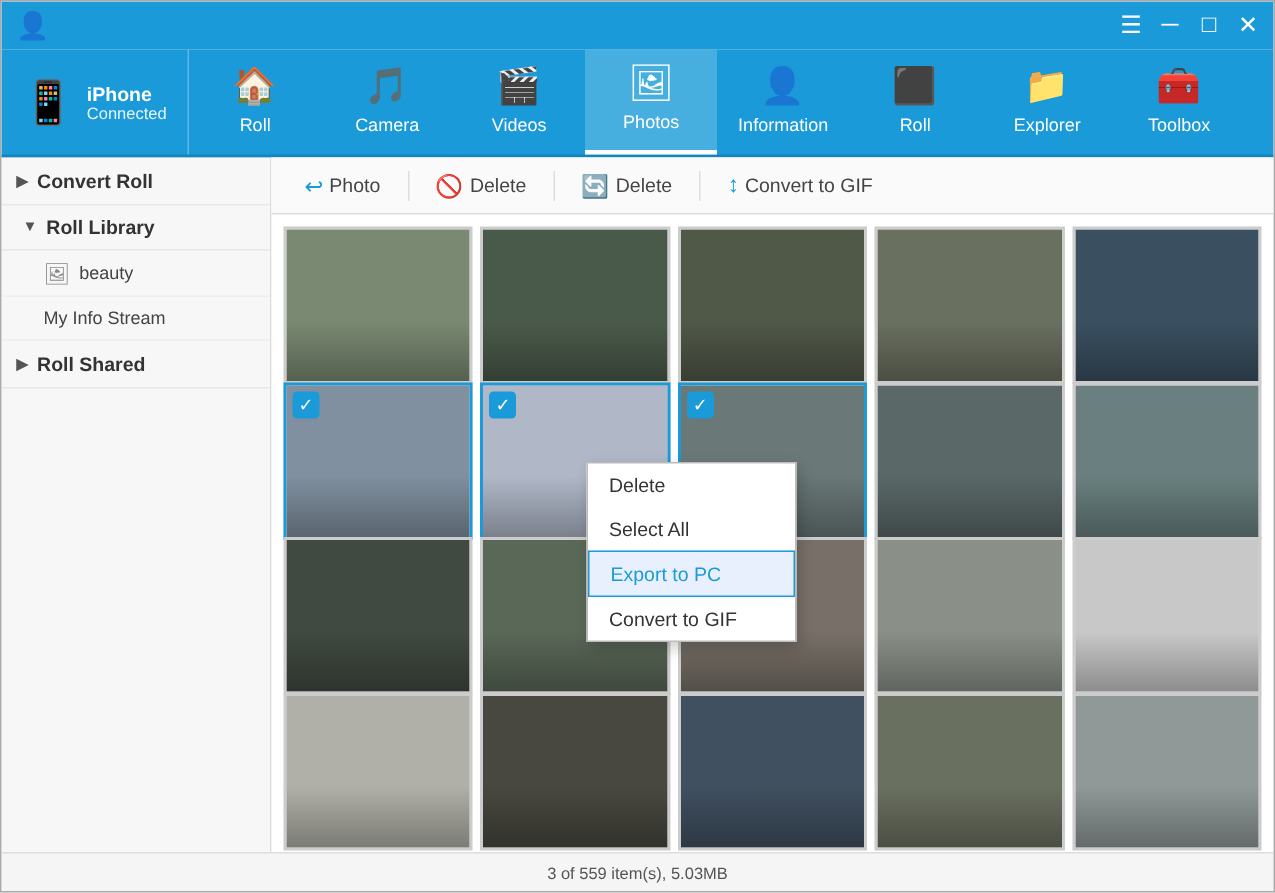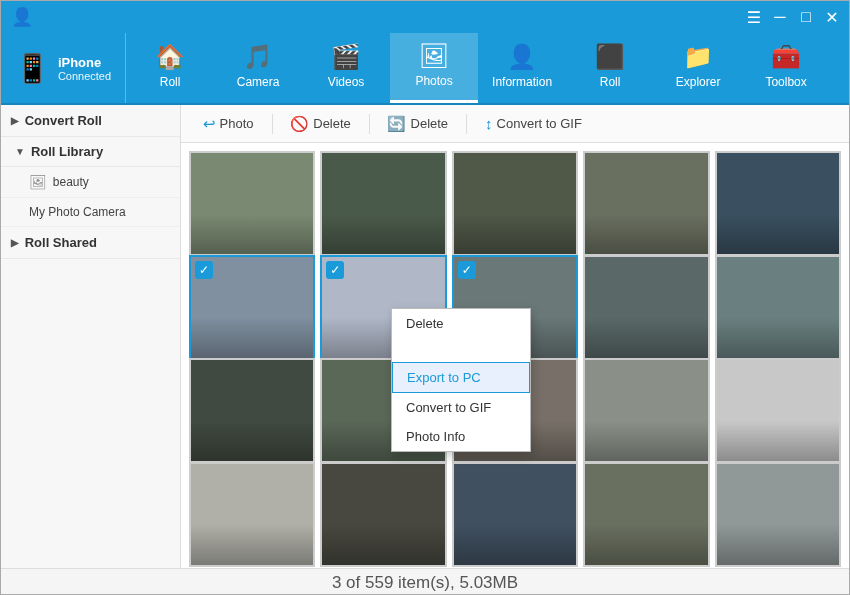--- a/index.html
+++ b/index.html
@@ -209,32 +209,31 @@
       padding: 7px 14px;
       font-size: 13px;
       color: #333;
       cursor: pointer;
     }
     .ctx-item.highlighted {
       background: #e8f0fd;
       border: 1px solid #1a9ad9;
       color: #1a9ad9;
       font-weight: 500;
-      margin-top: 24px;
     }
 
     
     #status-bar {
       height: 28px;
       background: #f5f5f5;
       border-top: 1px solid #ddd;
       display: flex;
       align-items: center;
       justify-content: center;
-      font-size: 17px;
+      font-size: 11px;
       color: #555;
     }
 
     
     .p1  { background-color: #7a8a72; }
     .p2  { background-color: #4a5a4a; }
     .p3  { background-color: #505848; }
     .p4  { background-color: #6a7060; }
     .p5  { background-color: #3a5060; }
     .p6  { background-color: #8090a0; }
@@ -328,21 +327,21 @@
     <div class="sidebar-sub-header">
       <span class="sidebar-arrow">▼</span>
       <span>Roll Library</span>
     </div>
     <div class="sidebar-sub">
       <div class="sidebar-item">
         <span class="item-icon">🖼</span>
         <span>beauty</span>
       </div>
       <div class="sidebar-item">
-        <span>My Photo Camera</span>
+        <span>My Info Stream</span>
       </div>
     </div>
 
     <div class="sidebar-group-header">
       <span class="sidebar-arrow">▶</span>
       <span>Roll Shared</span>
     </div>
   </div>
 
   <div id="content">
@@ -490,23 +489,23 @@
       </div>
       <div class="photo-cell">
         <div class="photo-bg p20">
           <div class="photo-detail"></div>
         </div>
 
       </div>
 
       <div id="context-menu">
         <div class="ctx-item">Delete</div>
+        <div class="ctx-item">Select All</div>
         <div class="ctx-item highlighted">Export to PC</div>
         <div class="ctx-item">Convert to GIF</div>
-        <div class="ctx-item">Photo Info</div>
       </div>
     </div>
   </div>
 </div>
 
 <div id="status-bar">
   <span>3 of 559 item(s), 5.03MB</span>
 </div>
 
 </body></html>

